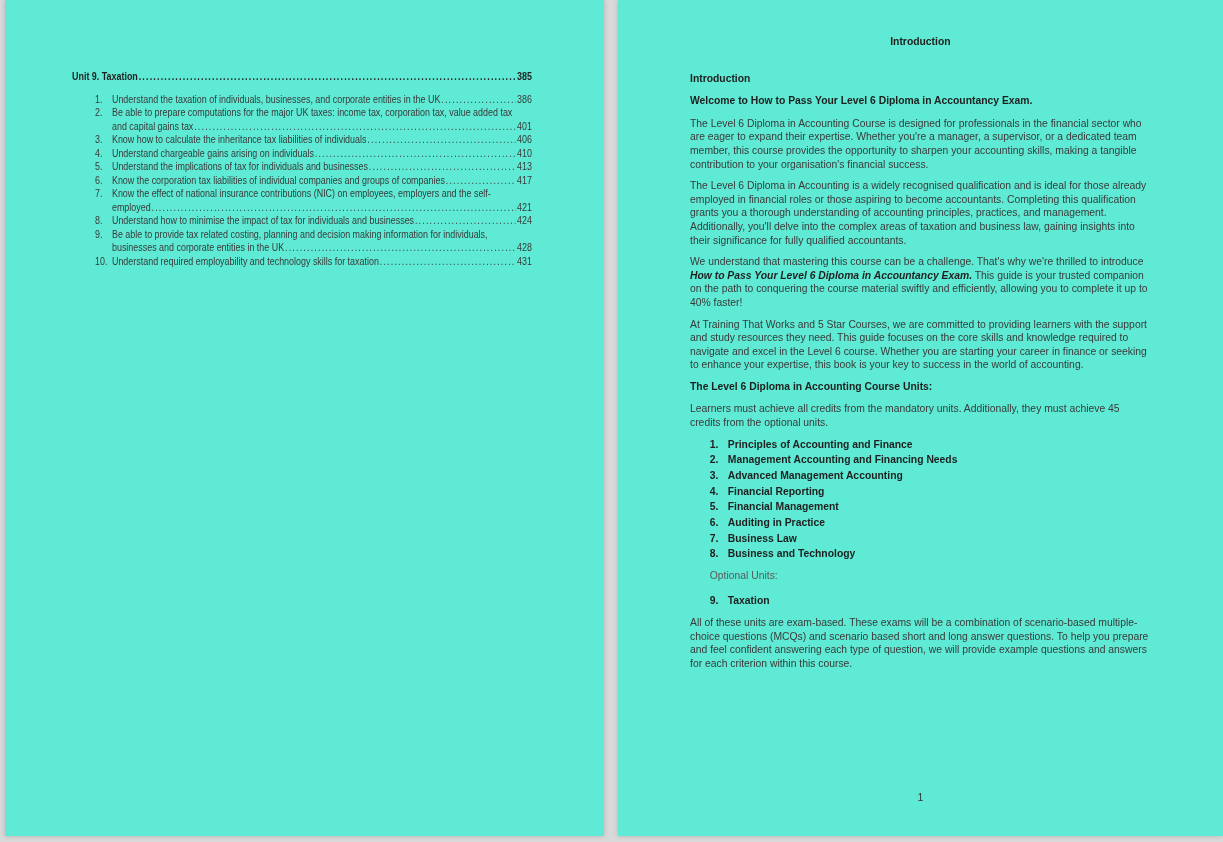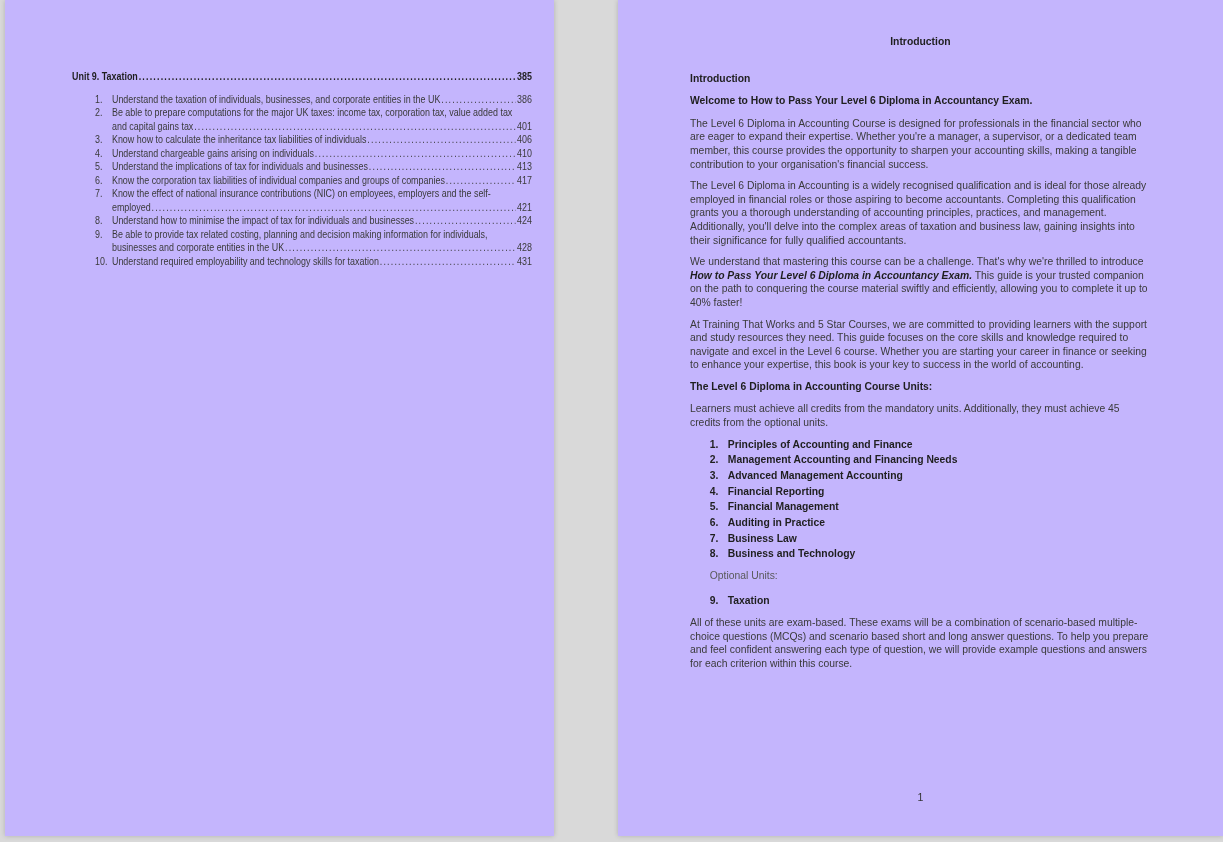--- a/index.html
+++ b/index.html
@@ -5,25 +5,25 @@
   * { margin: 0; padding: 0; box-sizing: border-box; }
   html, body { width: 1223px; height: 842px; overflow: hidden; }
   body {
     background: #d9d9d9;
     font-family: "Liberation Sans", sans-serif;
     position: relative;
   }
   .page {
     position: absolute;
     top: 0;
-    background: #c4b5fd;
+    background: #5eead4;
     height: 836px;
     box-shadow: 0 0 5px rgba(0,0,0,0.18);
   }
-  #left-page  { left: 5px;   width: 549px; }
+  #left-page  { left: 5px;   width: 599px; }
   #right-page { left: 618px; width: 605px; }
 
   
   .toc-content {
     position: absolute;
     left: 67px; top: 70px;
     width: 541px;
     transform: scaleX(0.85);
     transform-origin: 0 0;
     font-size: 10.5px;

